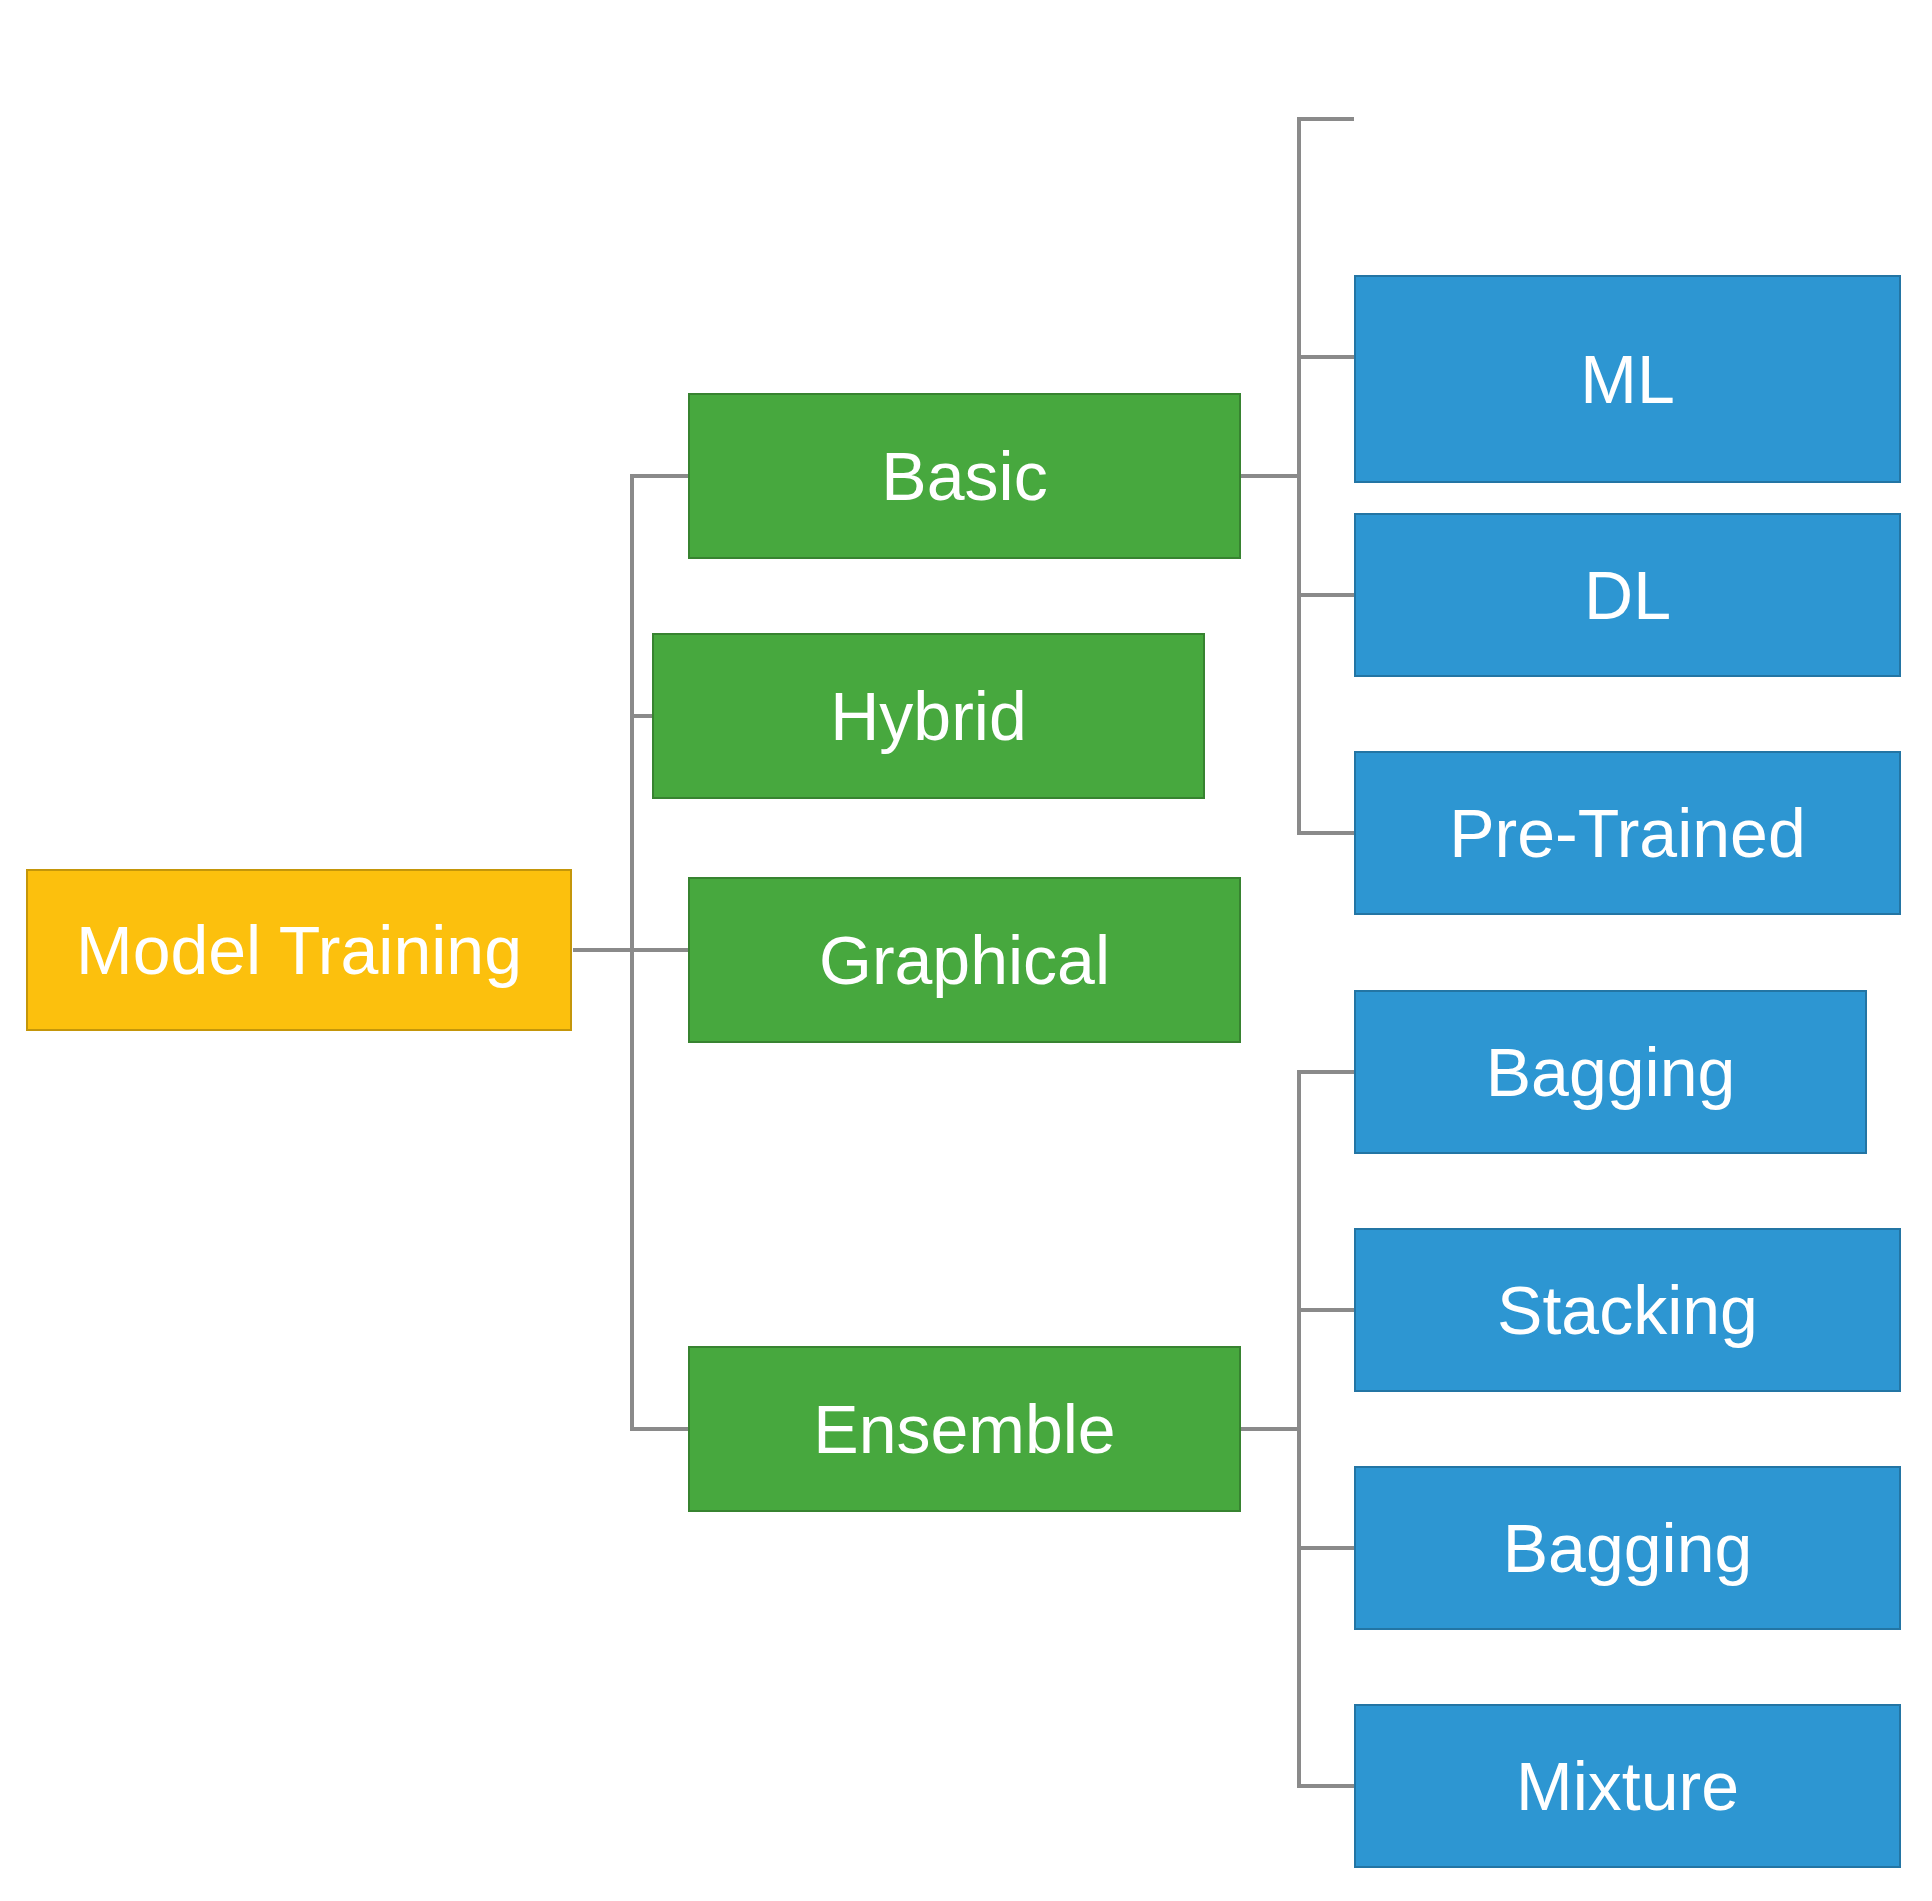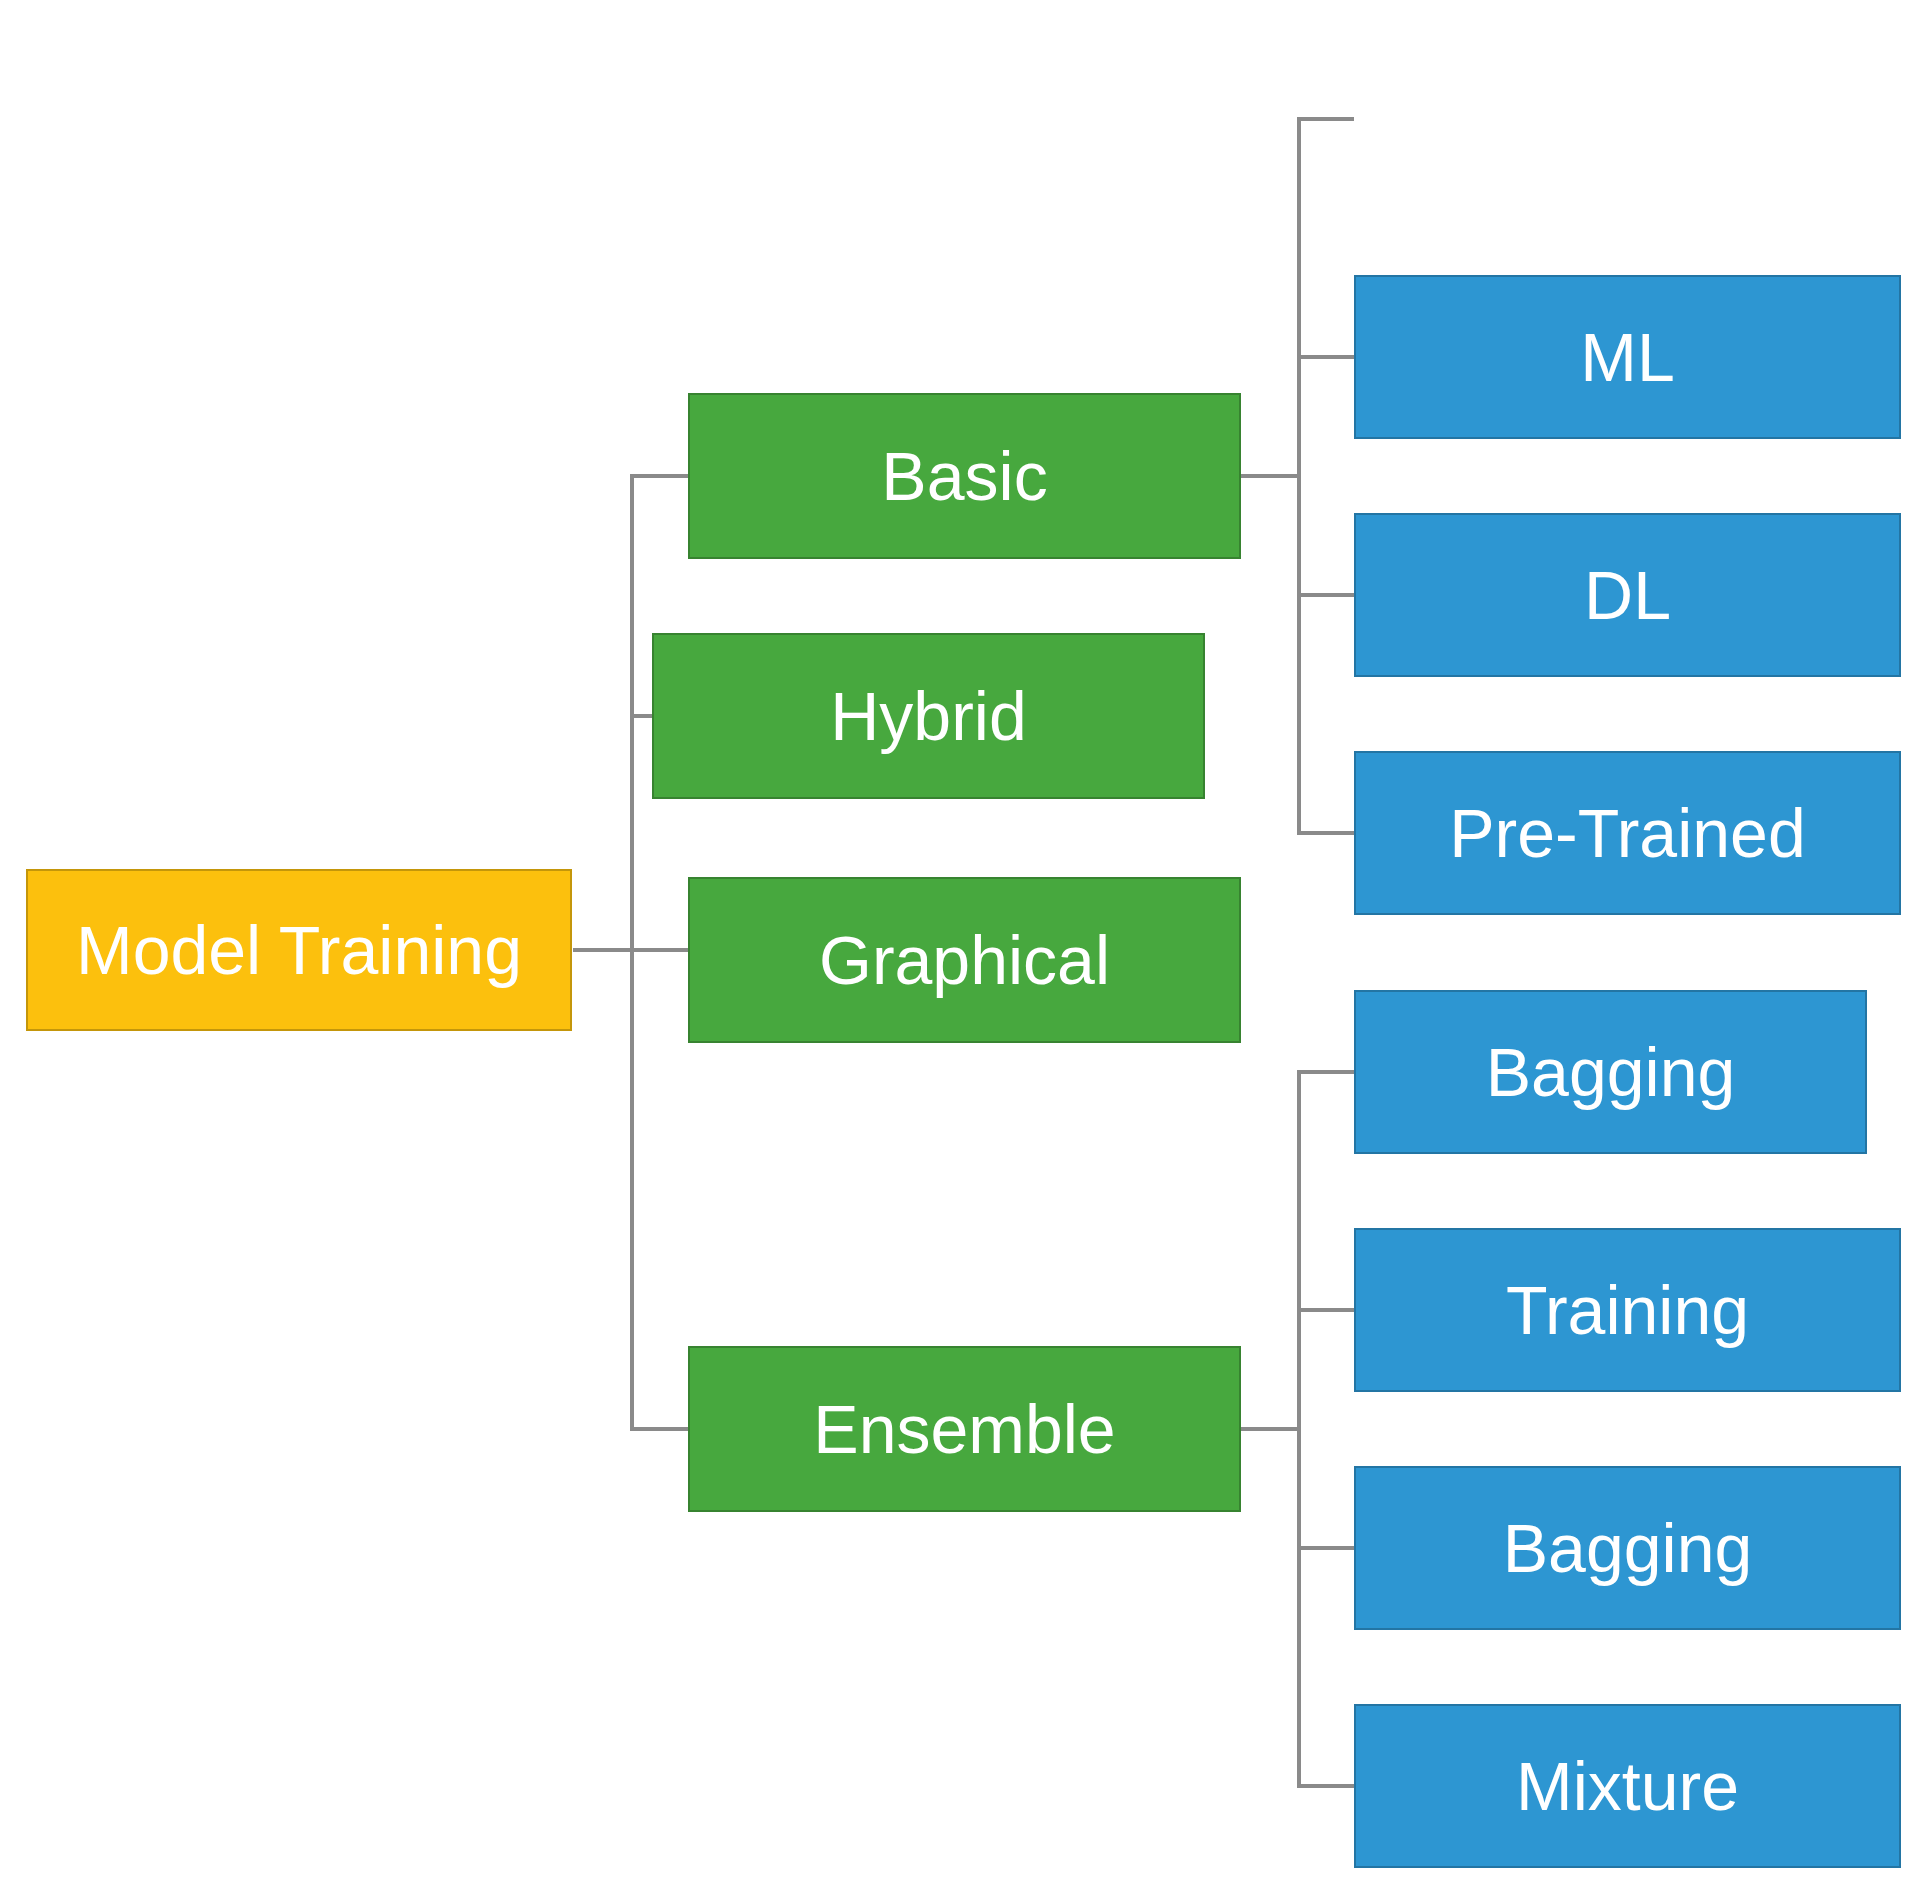--- a/index.html
+++ b/index.html
@@ -30,21 +30,21 @@
 
   
   #n-root      {left:26px;  top:869px;  width:546px; height:162px;}
   
   #n-basic     {left:688px; top:393px;  width:553px; height:166px;}
   #n-hybrid    {left:652px; top:633px;  width:553px; height:166px;}
   #n-graphical {left:688px; top:869px;  width:553px; height:166px;margin-top:8px;}
   #n-ensemble  {left:688px; top:1346px; width:553px; height:166px;}
   
   #n-statistical{left:1354px; top:37px;   width:547px; height:164px;}
-  #n-ml         {left:1354px; top:275px;  width:547px; height:164px;}
+  #n-ml         {left:1354px; top:275px;  width:547px; height:208px;}
   #n-dl         {left:1354px; top:513px;  width:547px; height:164px;}
   #n-pretrained {left:1354px; top:751px;  width:547px; height:164px;}
   #n-bagging    {left:1354px; top:990px; width:513px; height:164px;}
   #n-boosting   {left:1354px; top:1228px; width:547px; height:164px;}
   #n-stacking   {left:1354px; top:1466px; width:547px; height:164px;}
   #n-mixture    {left:1354px; top:1704px; width:547px; height:164px;}
 
   
   #c-root-h        {left:573px;  top:948px; width:116px; height:3.8px;}
   #c-left-trunk    {left:630px;  top:474px;  width:3.8px;   height:957px;}
@@ -95,18 +95,18 @@
 
   <div class="node root" id="n-root">Model Training</div>
   <div class="node l2" id="n-hybrid">Hybrid</div>
   <div class="node l2" id="n-graphical">Graphical</div>
   <div class="node l2" id="n-ensemble">Ensemble</div>
 
   <div class="node l3" id="n-ml">ML</div>
   <div class="node l3" id="n-dl">DL</div>
   <div class="node l3" id="n-pretrained">Pre-Trained</div>
   <div class="node l3" id="n-bagging">Bagging</div>
-  <div class="node l3" id="n-boosting">Training</div>
+  <div class="node l3" id="n-boosting">Stacking</div>
   <div class="node l3" id="n-stacking">Bagging</div>
   <div class="node l3" id="n-mixture">Mixture</div>
 
 </div>
 
 
 </body></html>

